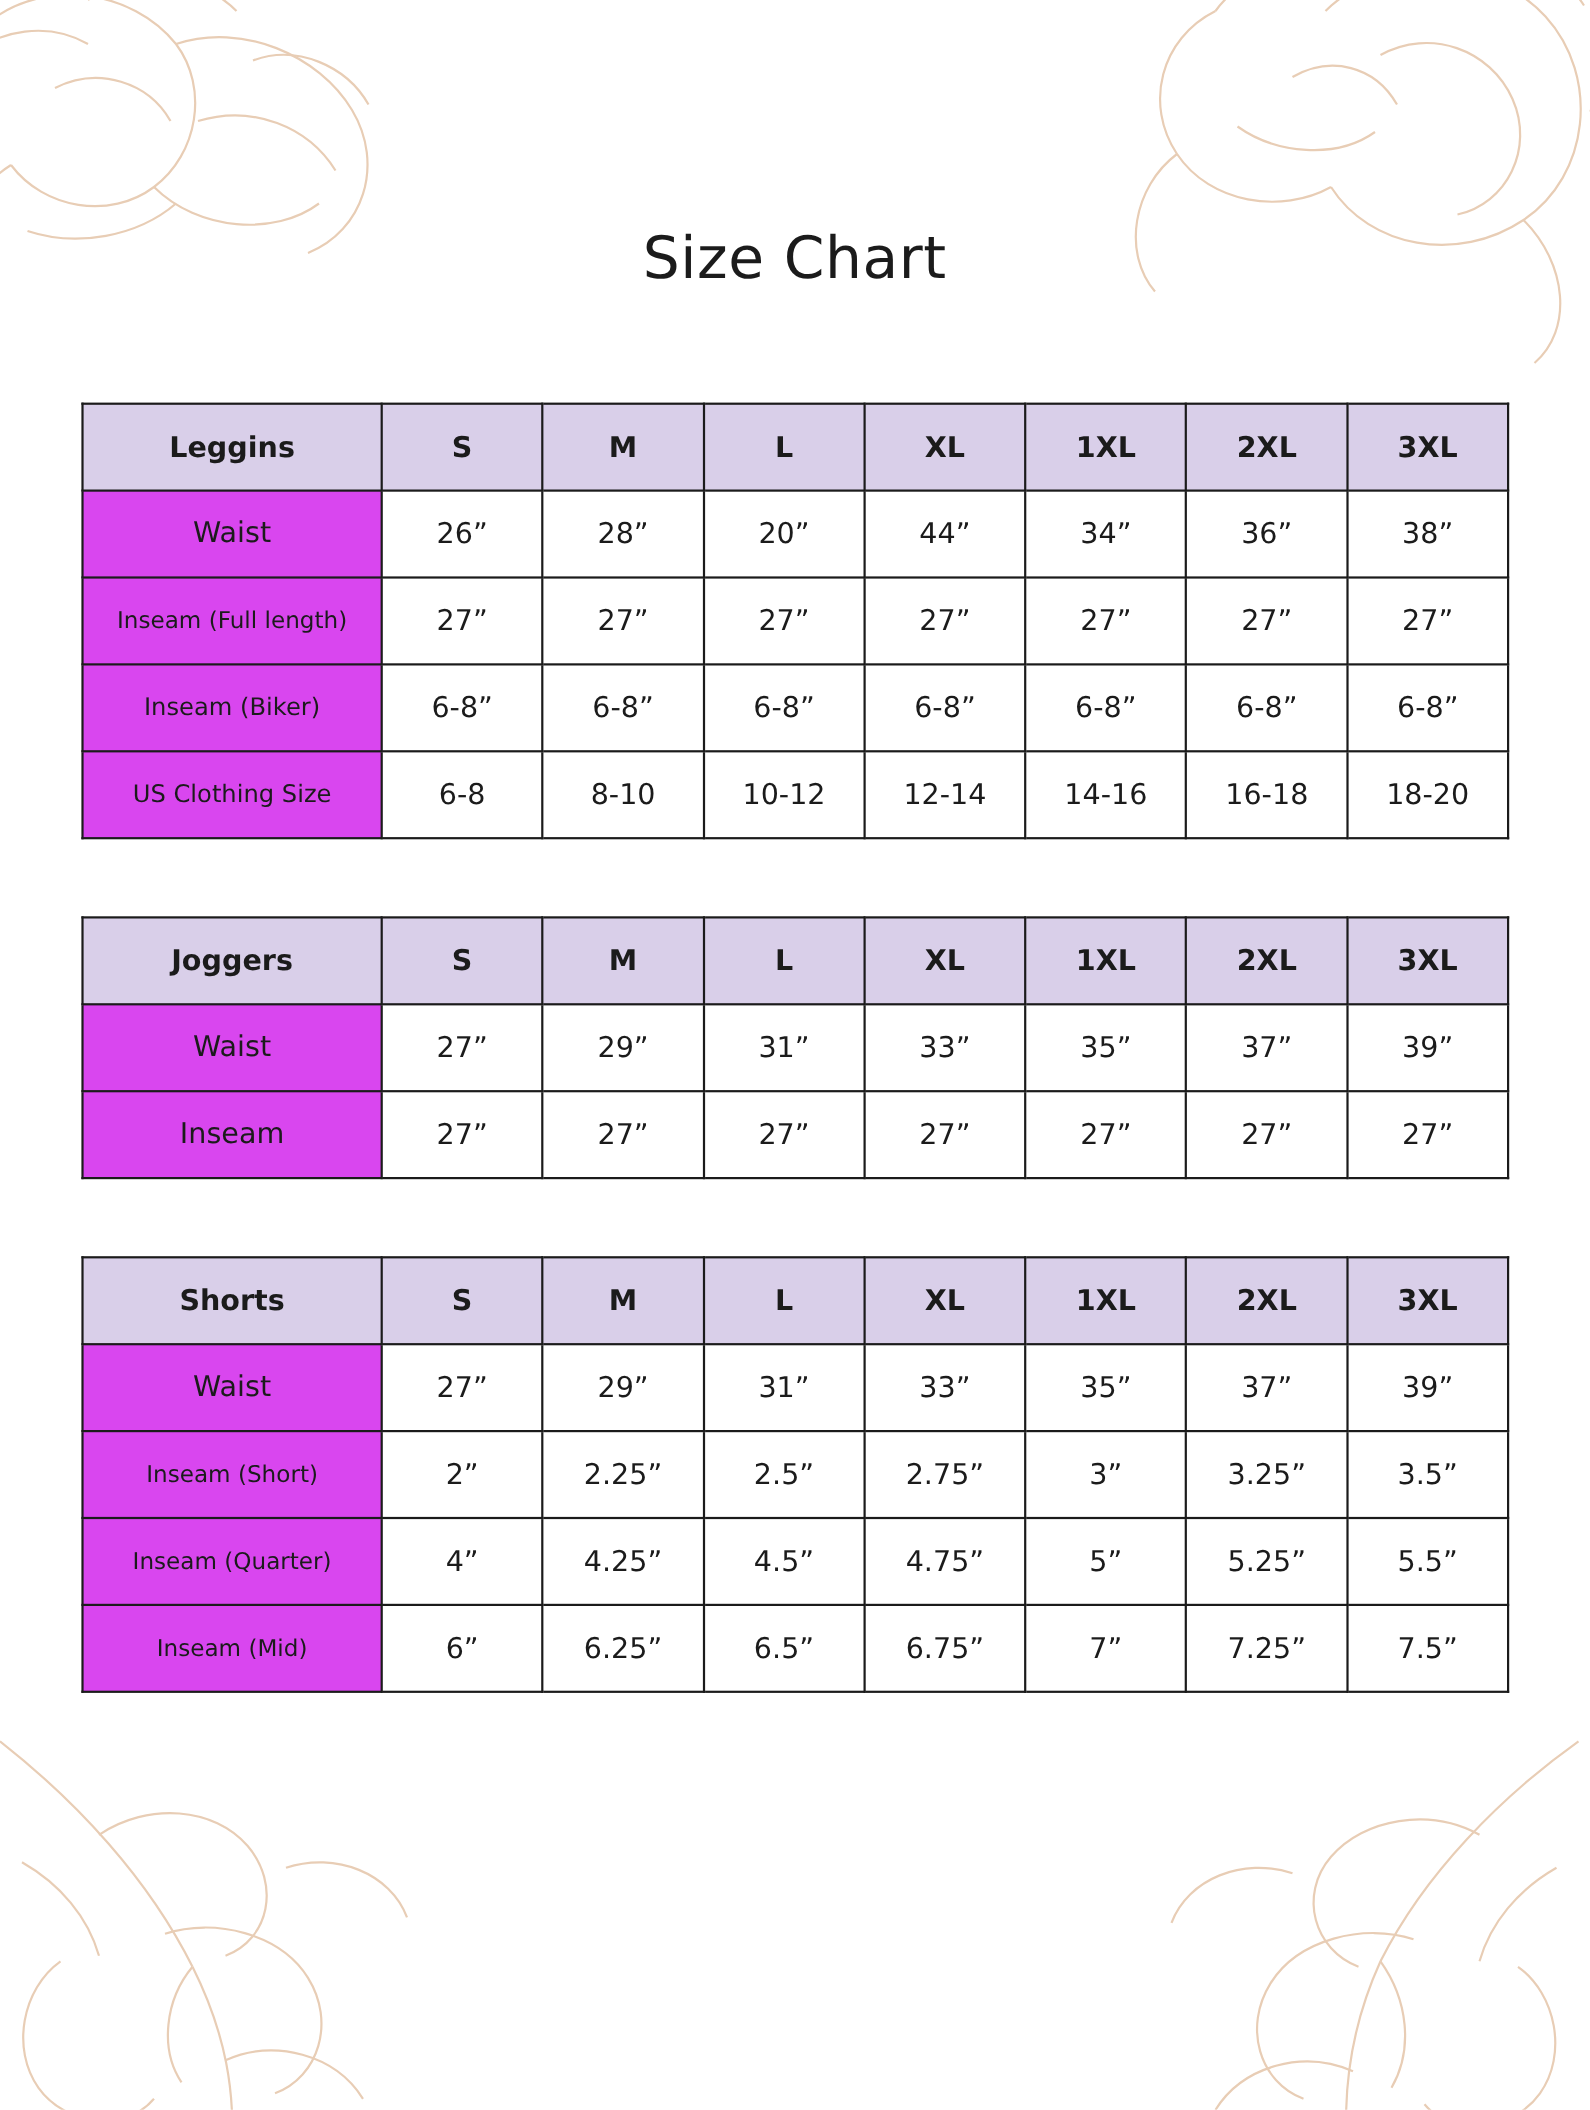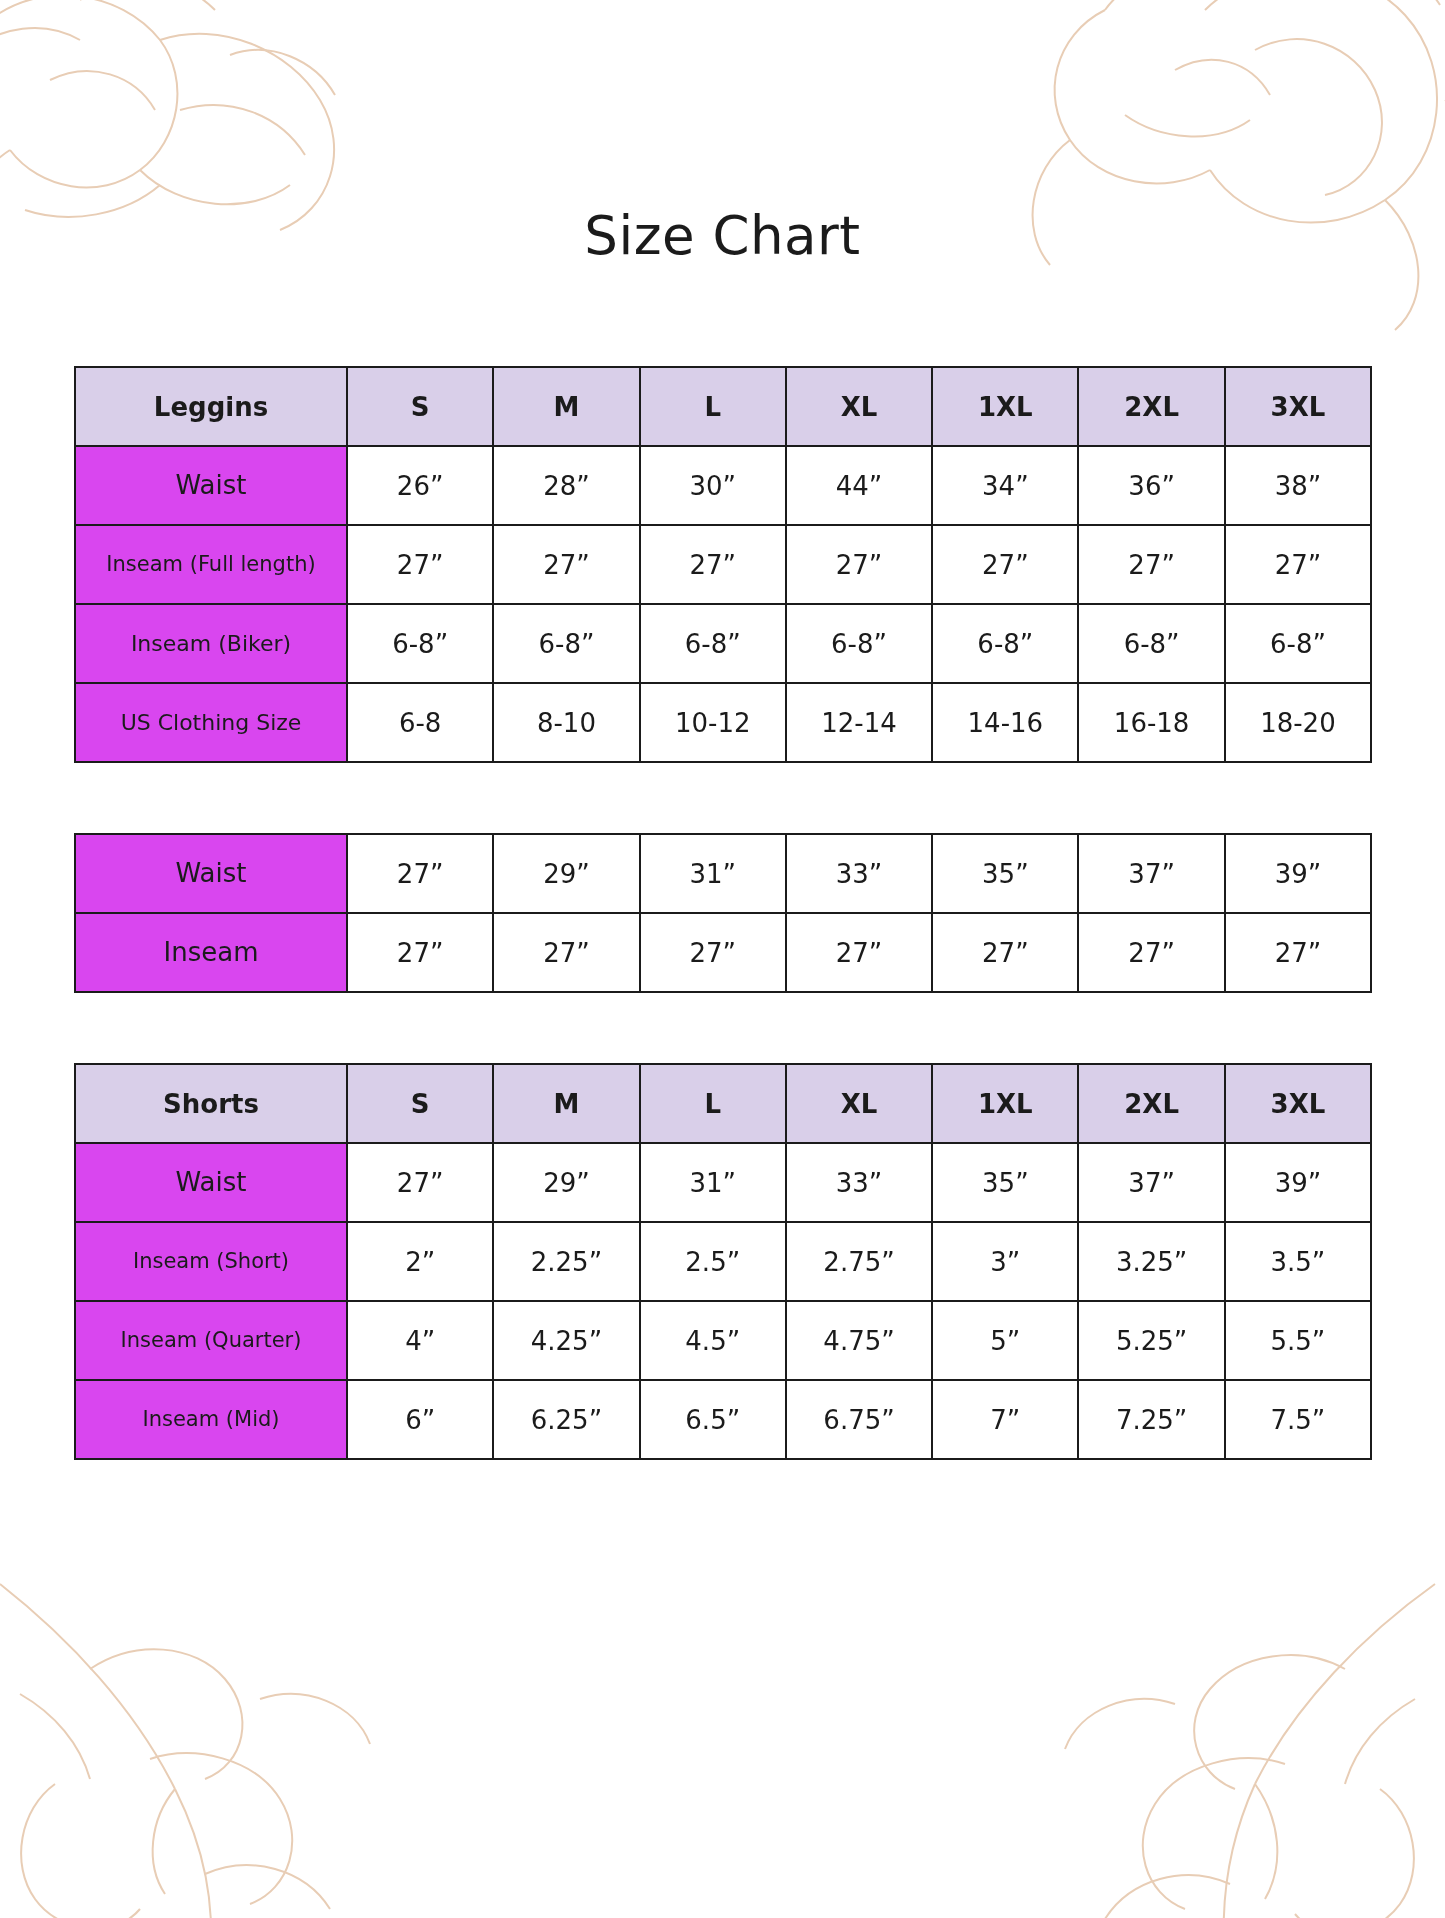--- a/index.html
+++ b/index.html
@@ -184,21 +184,21 @@
             <td class="hdr">L</td>
             <td class="hdr">XL</td>
             <td class="hdr">1XL</td>
             <td class="hdr">2XL</td>
             <td class="hdr">3XL</td>
           </tr>
           <tr>
             <td class="rowlabel">Waist</td>
             <td class="val">26”</td>
             <td class="val">28”</td>
-            <td class="val">30”</td>
+            <td class="val">20”</td>
             <td class="val">44”</td>
             <td class="val">34”</td>
             <td class="val">36”</td>
             <td class="val">38”</td>
           </tr>
           <tr>
             <td class="rowlabel small">Inseam (Full length)</td>
             <td class="val">27”</td>
             <td class="val">27”</td>
             <td class="val">27”</td>
@@ -236,20 +236,30 @@
           <col class="data-col">
             <col class="data-col">
             <col class="data-col">
             <col class="data-col">
           <col class="data-col">
             <col class="data-col">
             <col class="data-col">
         </colgroup>
         <tbody>
           <tr>
+            <td class="hdr">Joggers</td>
+            <td class="hdr">S</td>
+            <td class="hdr">M</td>
+            <td class="hdr">L</td>
+            <td class="hdr">XL</td>
+            <td class="hdr">1XL</td>
+            <td class="hdr">2XL</td>
+            <td class="hdr">3XL</td>
+          </tr>
+          <tr>
             <td class="rowlabel">Waist</td>
             <td class="val">27”</td>
             <td class="val">29”</td>
             <td class="val">31”</td>
             <td class="val">33”</td>
             <td class="val">35”</td>
             <td class="val">37”</td>
             <td class="val">39”</td>
           </tr>
           <tr>

